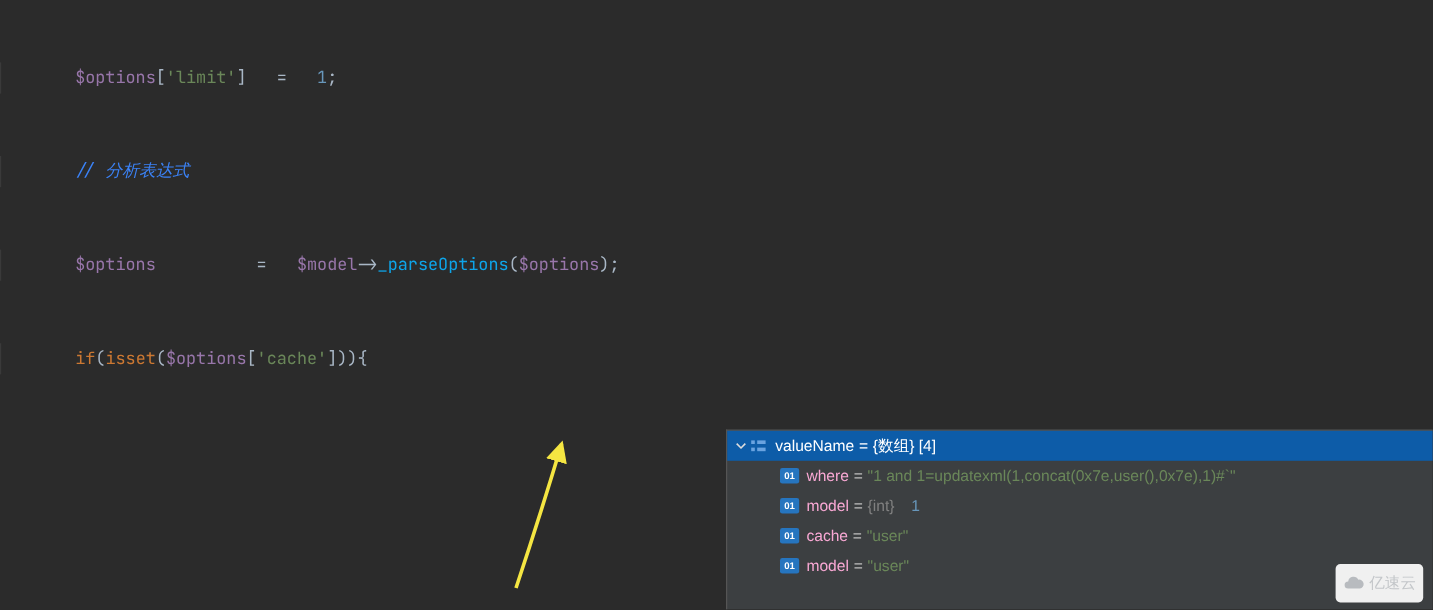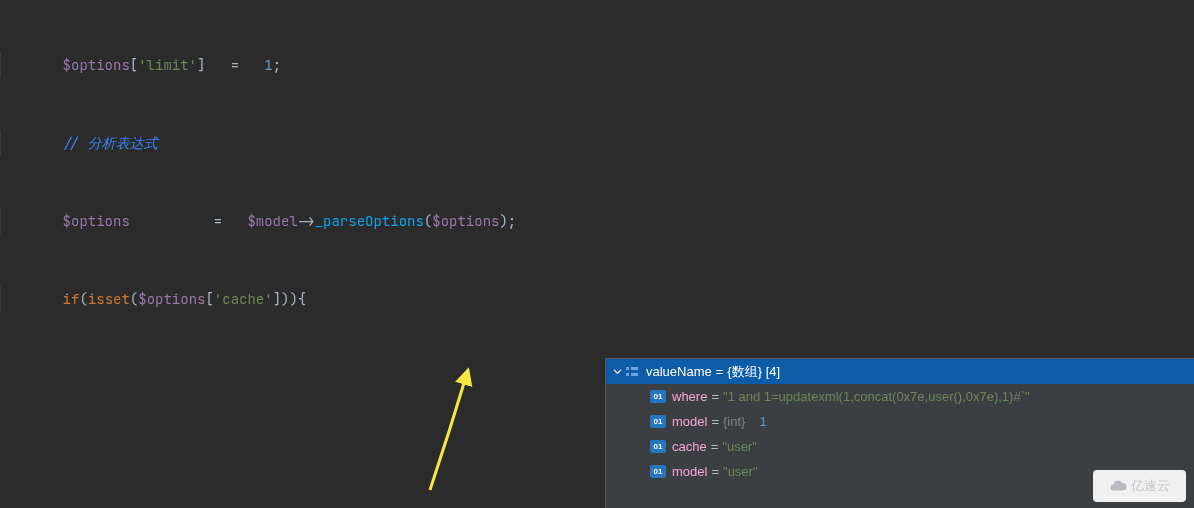--- a/index.html
+++ b/index.html
@@ -96,21 +96,21 @@
     position: absolute;
     right: 8px;
     bottom: 6px;
     color: #c3c6c9;
     font-size: 13px;
     font-family: Arial, sans-serif;
     display:flex;
     align-items:center;
     gap:4px;
     background: #f0f0f0;
-    padding: 3px 16px;
+    padding: 3px 6px;
     border-radius: 4px;
   }
   .watermark svg { width:18px; height:18px; }
 </style>
 </head>
 <body>
 
 <div class="editor">
   <div class="line">    <span class="var">$options</span><span class="pun">[</span><span class="str">'limit'</span><span class="pun">]</span>   <span class="op">=</span>   <span class="num">1</span><span class="pun">;</span></div>
   <div class="line">    <span class="cmt">// 分析表达式</span></div>

